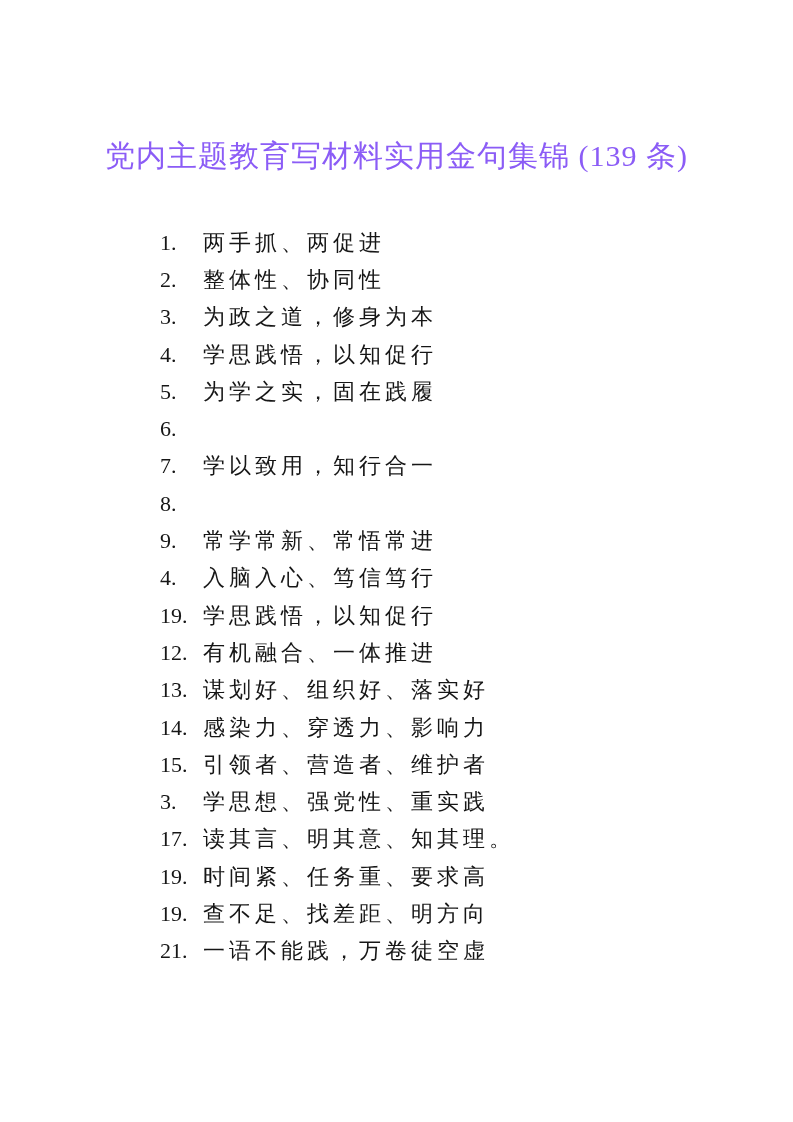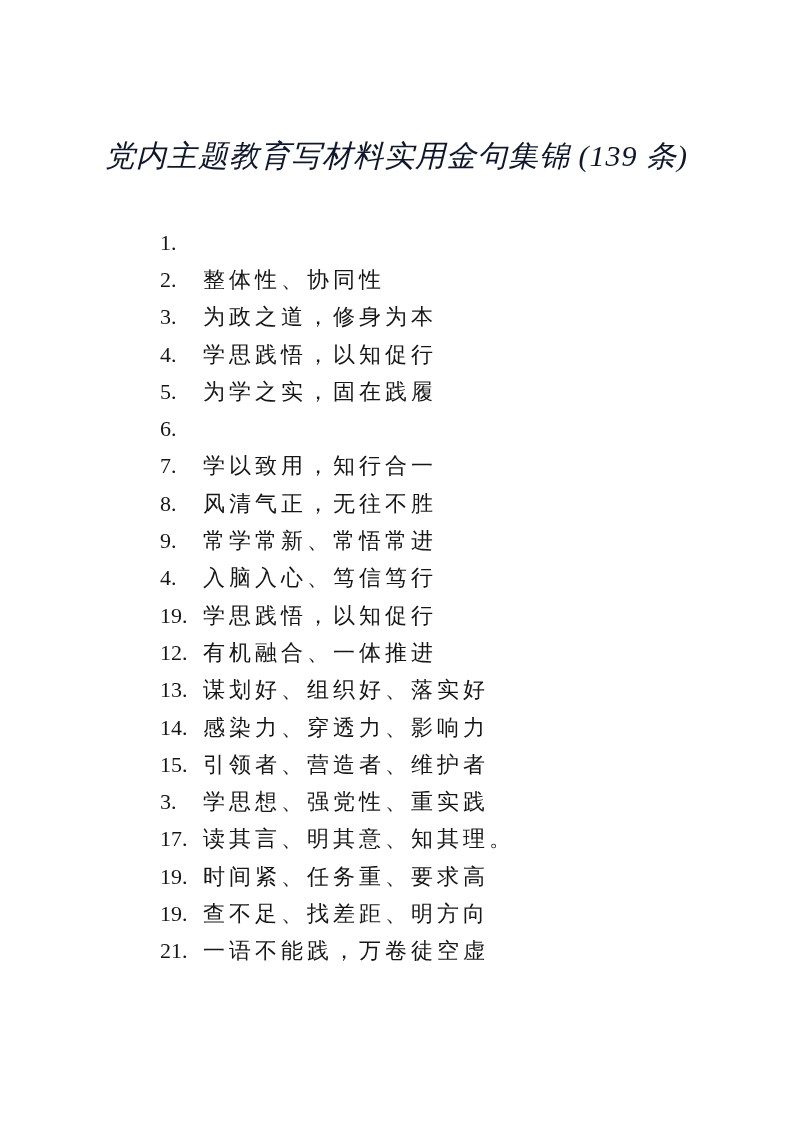--- a/index.html
+++ b/index.html
@@ -20,23 +20,22 @@
     position: absolute;
     top: 138px;
     left: 0;
     width: 100%;
     margin: 0;
     text-align: center;
     font-size: 30px;
     font-weight: 400;
     line-height: 36px;
     letter-spacing: 1px;
-    color: #0f172a;
+    color: #8b5cf6;
     white-space: nowrap;
-    font-style: italic;
   }
   .list {
     position: absolute;
     top: 224px;
     left: 160px;
   }
   .row {
     display: flex;
     align-items: center;
     height: 37.3px;
@@ -57,20 +56,21 @@
 </head>
 <body>
 
 <div class="page">
 
   <h1 class="title">党内主题教育写材料实用金句集锦 (139 条)</h1>
 
   <div class="list">
     <div class="row">
       <span class="num">1.</span>
+      <span class="txt">两手抓、两促进</span>
     </div>
     <div class="row">
       <span class="num">2.</span>
       <span class="txt">整体性、协同性</span>
     </div>
     <div class="row">
       <span class="num">3.</span>
       <span class="txt">为政之道，修身为本</span>
     </div>
     <div class="row">
@@ -83,21 +83,20 @@
     </div>
     <div class="row">
       <span class="num">6.</span>
     </div>
     <div class="row">
       <span class="num">7.</span>
       <span class="txt">学以致用，知行合一</span>
     </div>
     <div class="row">
       <span class="num">8.</span>
-      <span class="txt">风清气正，无往不胜</span>
     </div>
     <div class="row">
       <span class="num">9.</span>
       <span class="txt">常学常新、常悟常进</span>
     </div>
     <div class="row">
       <span class="num">4.</span>
       <span class="txt">入脑入心、笃信笃行</span>
     </div>
     <div class="row">

